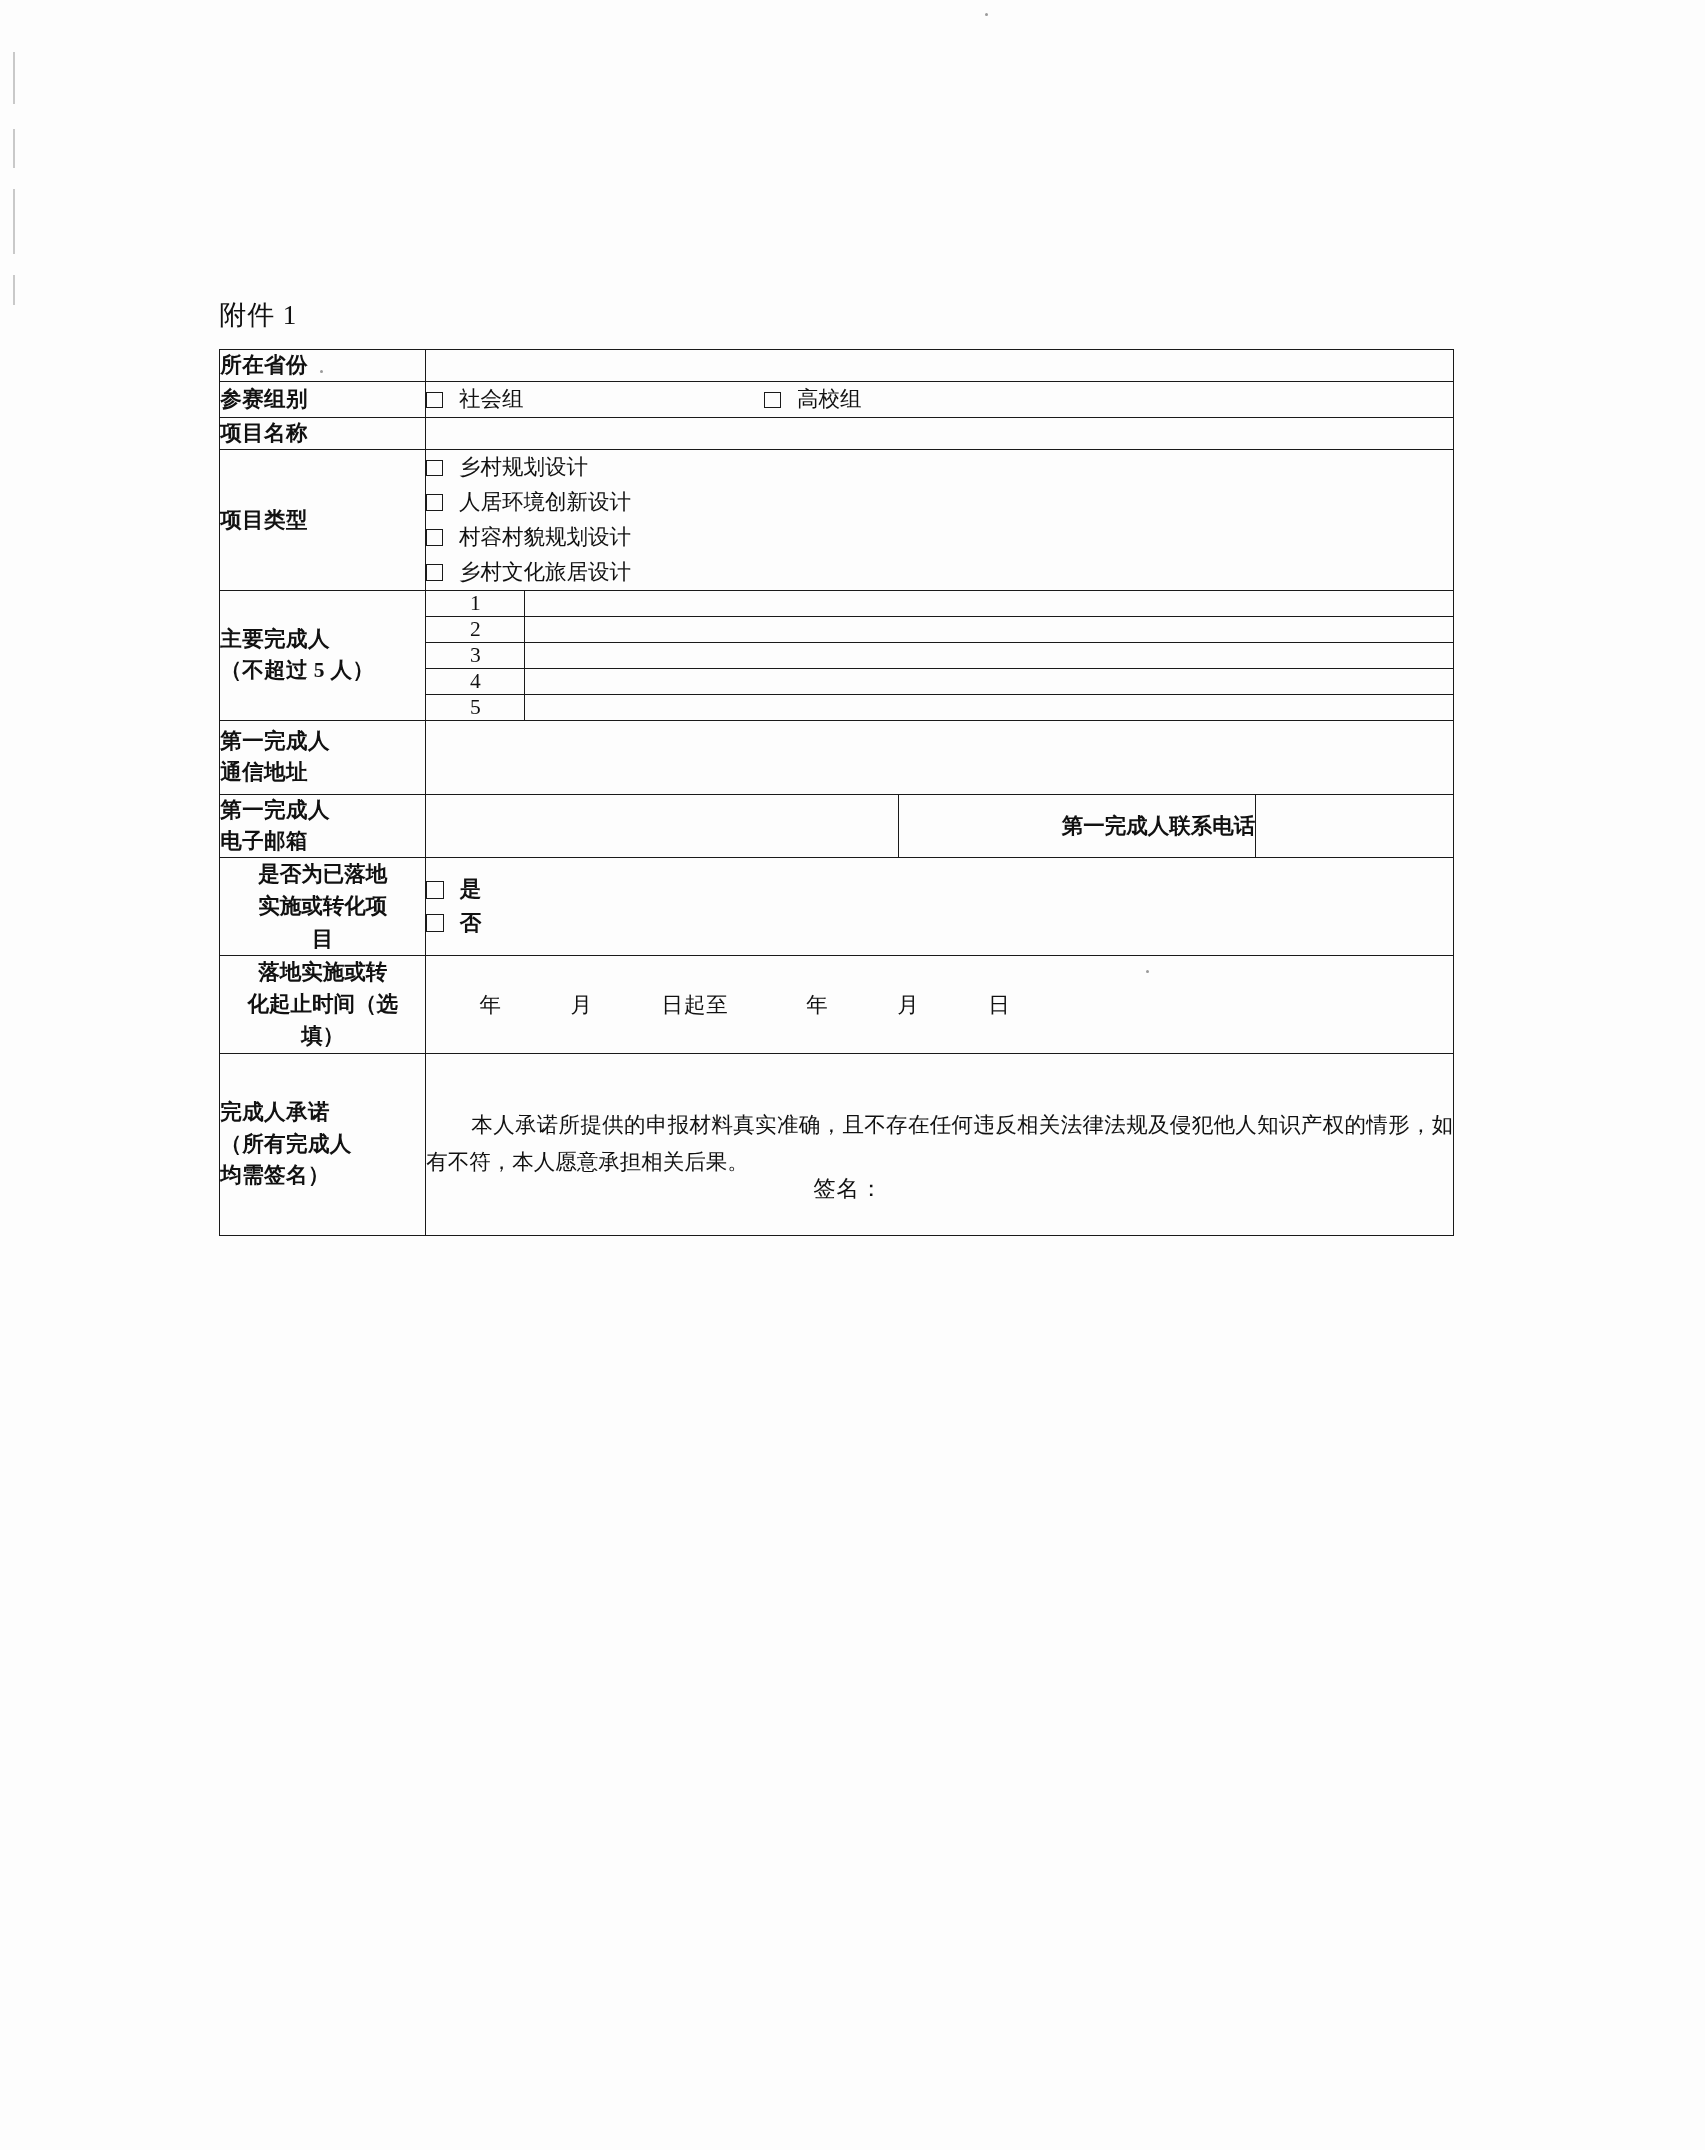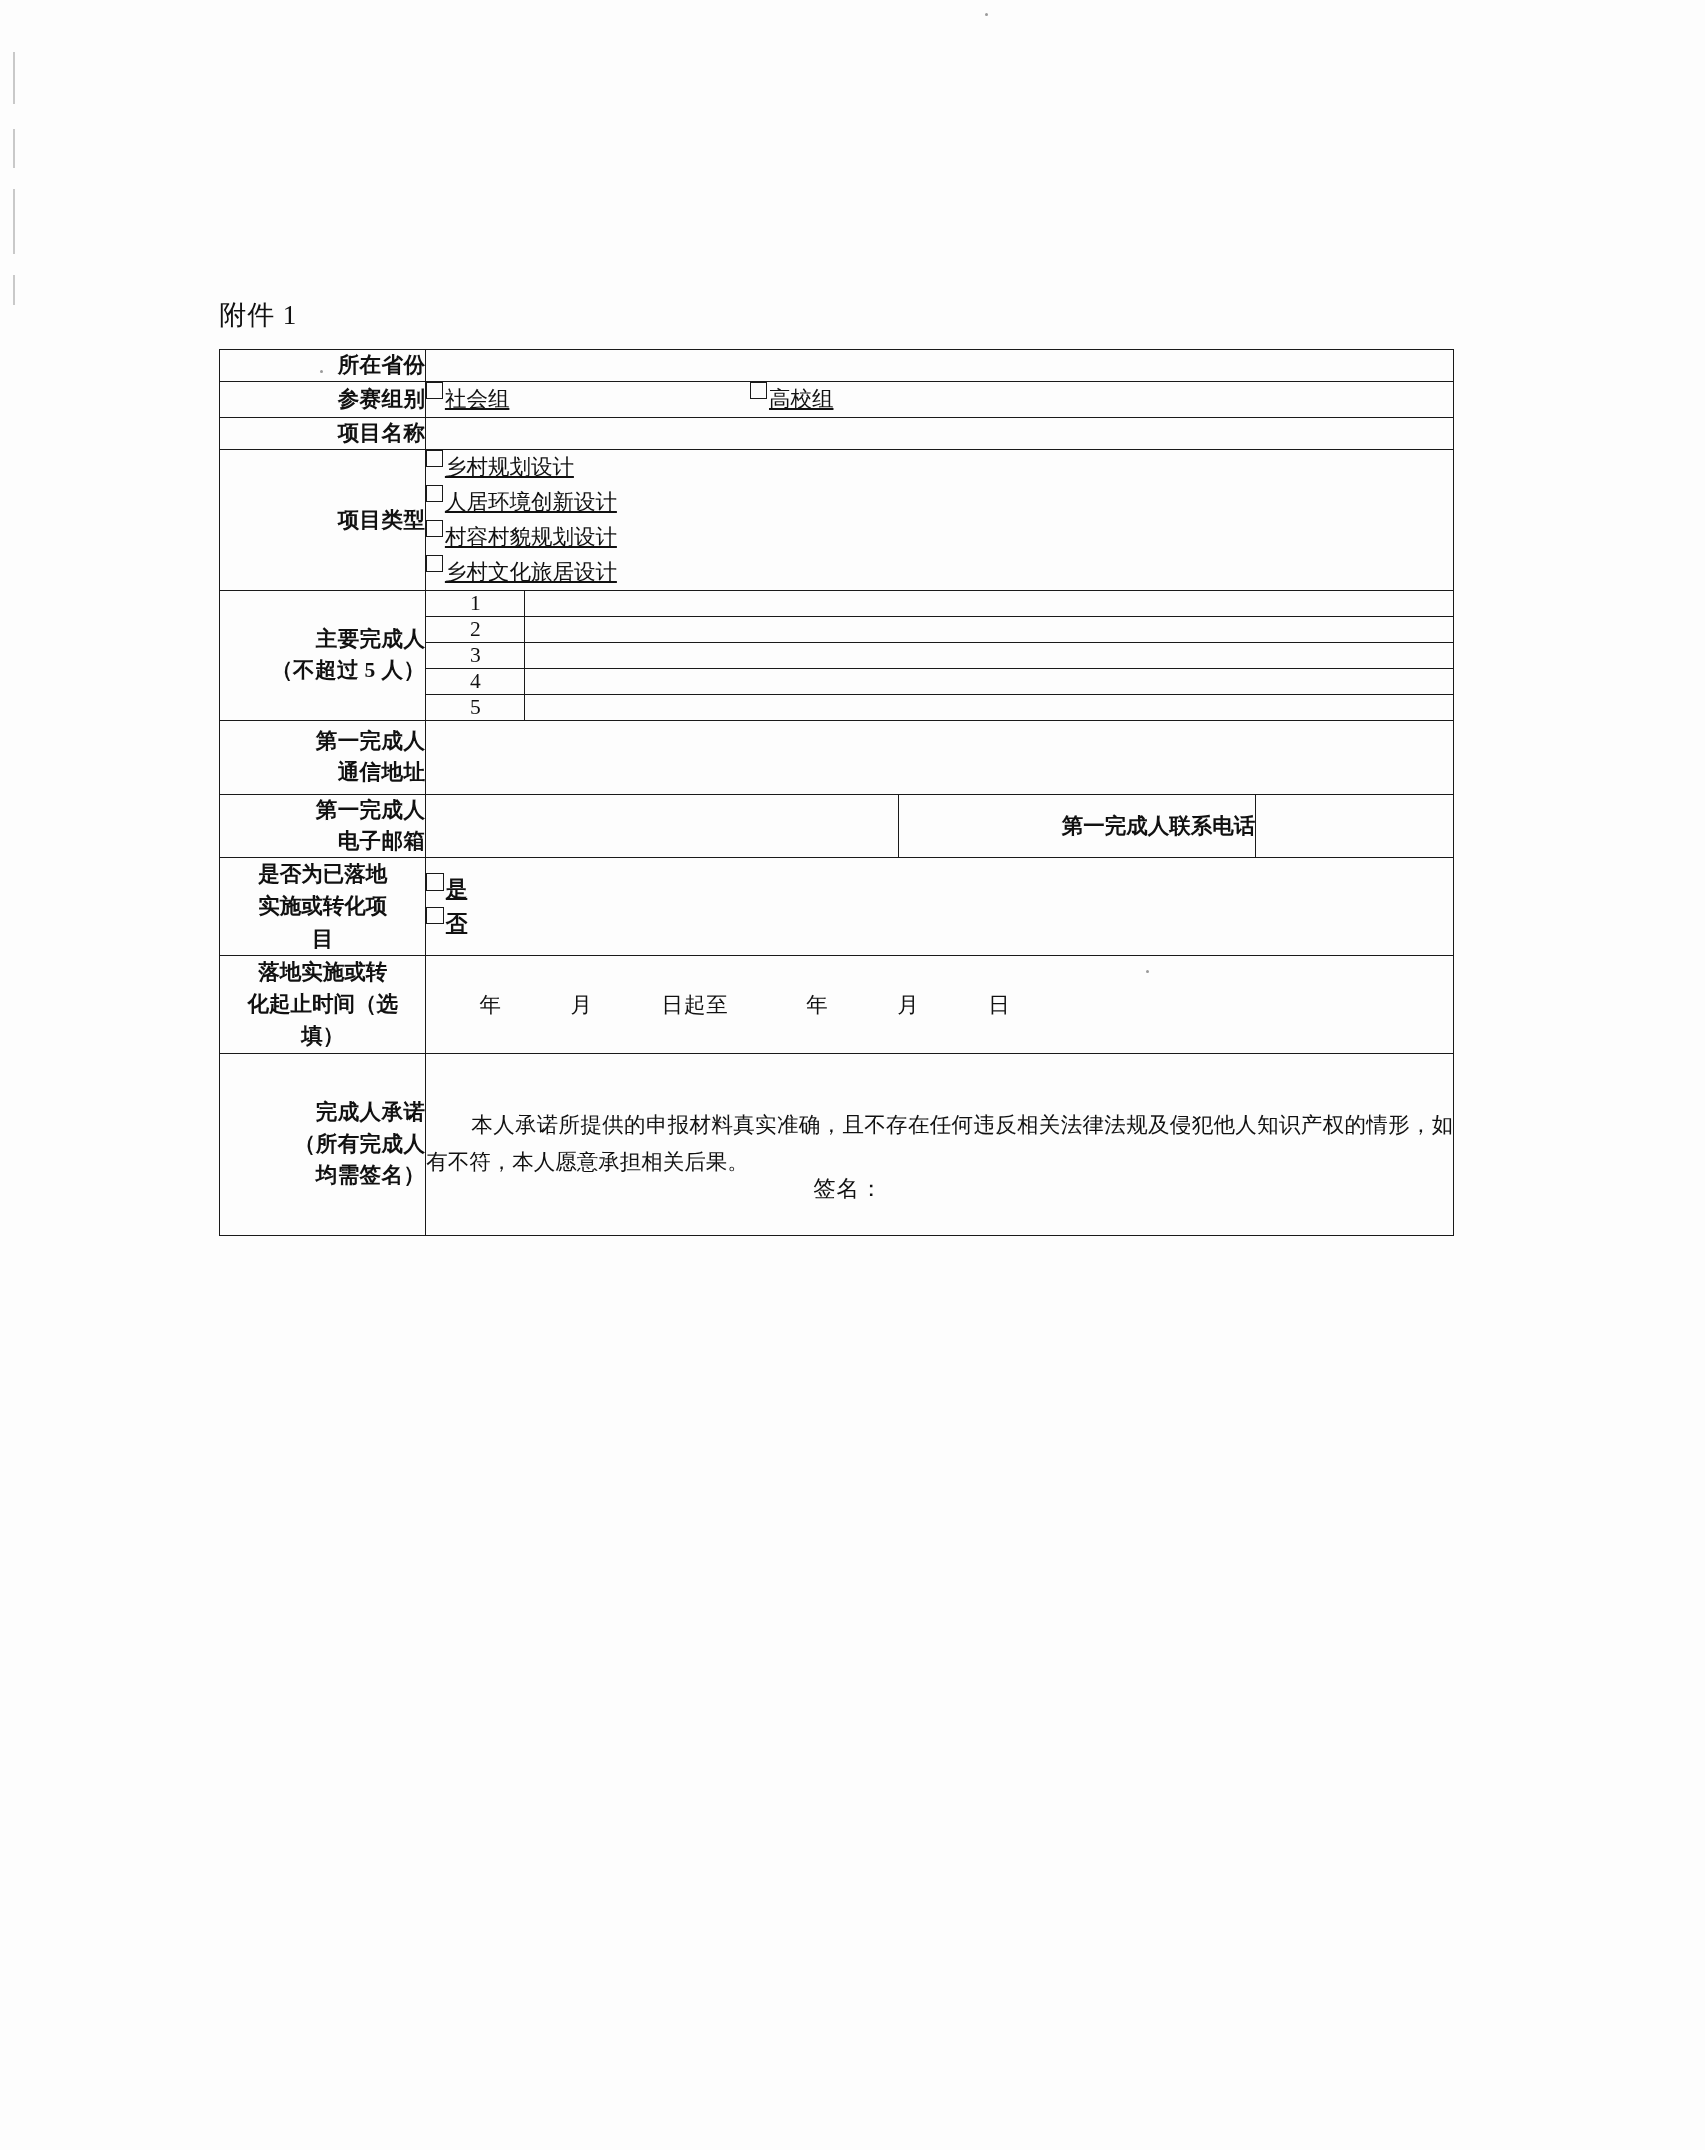--- a/index.html
+++ b/index.html
@@ -64,21 +64,21 @@
     table-layout: fixed;
   }
   table.form td {
     border: 1.3px solid #1a1a1a;
     padding: 0;
     vertical-align: middle;
     font-size: 21.5px;
   }
 
   .lbl {
-    text-align: right;
+    text-align: left;
     font-weight: bold;
     font-size: 22.4px;
     line-height: 1.45;
     padding: 7.7px 2.6px;
     letter-spacing: 0.4px;
   }
   .lbl-sm {
     text-align: center;
     font-weight: bold;
     font-size: 20px;
@@ -97,23 +97,23 @@
     font-size: 21.5px;
     line-height: 1.62;
   }
   .cb-row {
     display: flex;
     align-items: center;
   }
   .cb-row .spacer { width: 241px; }
   .cb-item {
     display: inline-flex;
-    gap: 2px;
+    align-items: center;
+    gap: 16px;
     white-space: nowrap;
-    text-decoration: underline;
   }
   .box {
     display: inline-block;
     width: 14.6px;
     height: 14.6px;
     border: 1.3px solid #1a1a1a;
     flex: 0 0 auto;
   }
   .box-bold {
     width: 15.5px;

